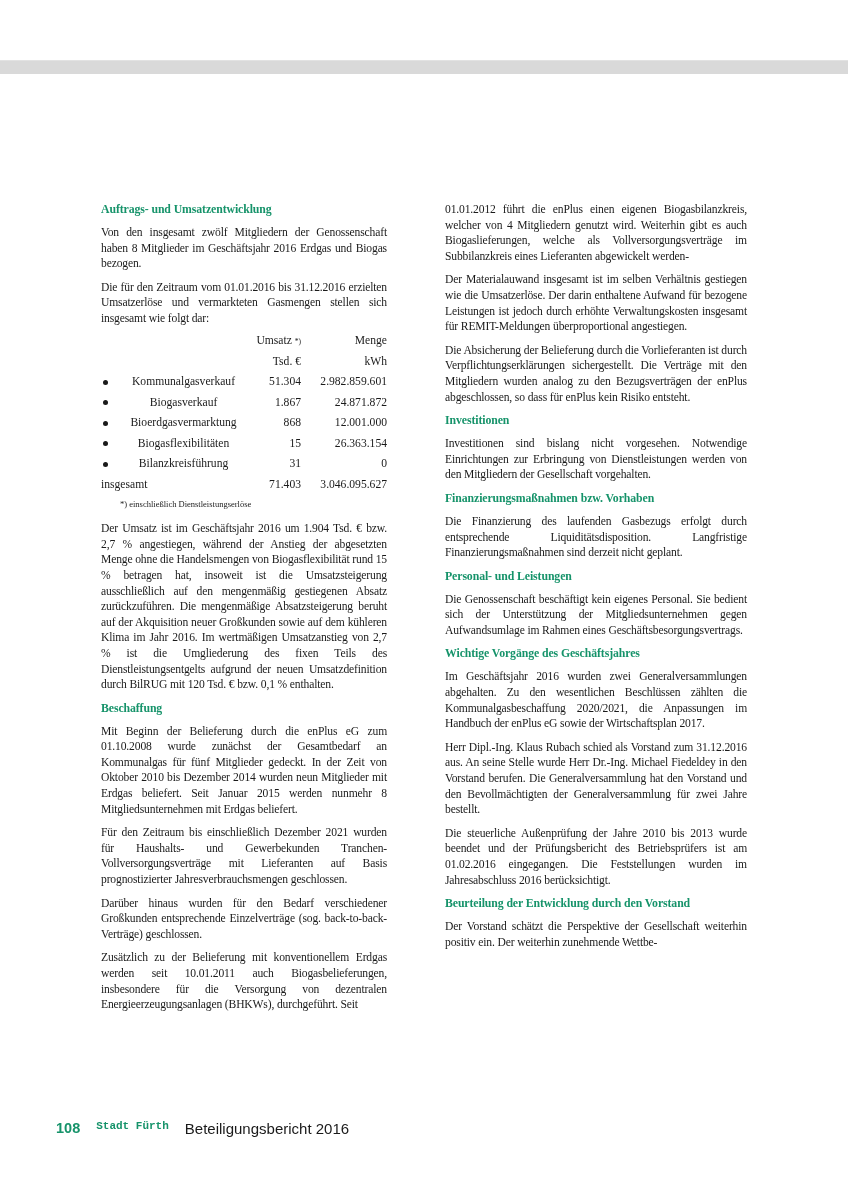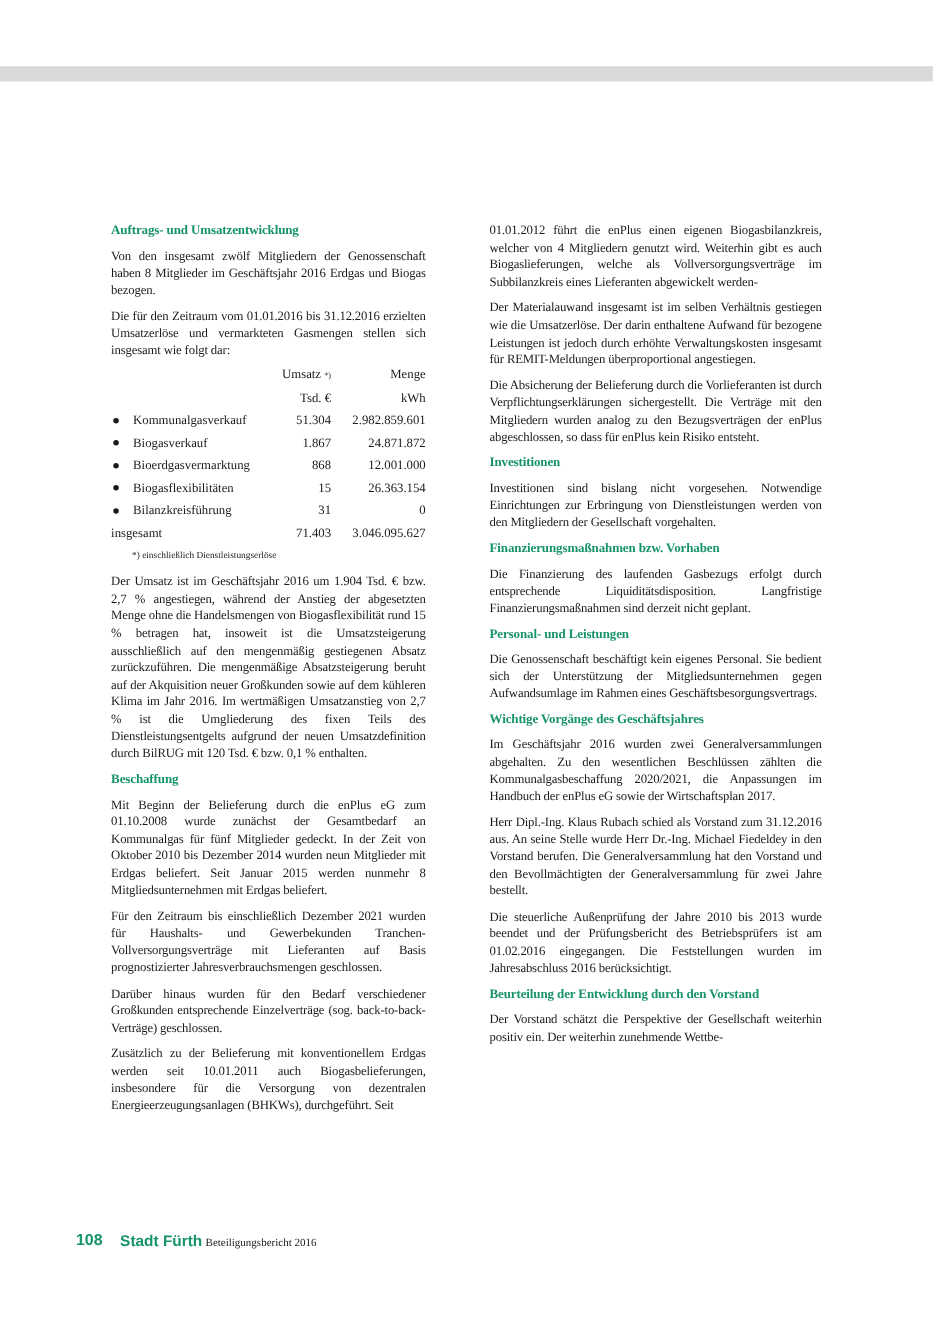--- a/index.html
+++ b/index.html
@@ -8,29 +8,29 @@
   .topbar { position: absolute; left: 0; top: 60px; width: 848px; height: 13px; background: #d9d9d9; border-top: 1px solid #e2e2e2; }
   .col { position: absolute; top: 202px; width: 286px; font-size: 11.6px; line-height: 15.6px; font-family: Liberation Serif, serif; }
   .col.left { left: 101px; }
   .col.right { left: 445px; width: 302px; }
   h2 { color: #16936a; font-size: 11.8px; font-weight: bold; margin: 0 0 8px 0; line-height: 15px; letter-spacing: -0.1px; }
   p { margin: 0 0 8px 0; text-align: justify; letter-spacing: -0.15px; }
   table.revenue { width: 286px; border-collapse: collapse; font-size: 11.6px; margin: 2px 0 0 0; }
   table.revenue td { padding: 0; height: 20.5px; vertical-align: middle; }
   table.revenue td.num { text-align: right; }
   table.revenue td.bul { width: 20px; }
-  table.revenue td.name { width: 125px; }
+  table.revenue td.name { width: 125px; text-align: center; }
   table.revenue td.c1 { width: 55px; }
   .bullet-dot { display: inline-block; width: 5px; height: 5px; background: #1a1a1a; border-radius: 50%; margin-left: 2px; vertical-align: middle; }
   .sup { font-size: 7.5px; }
   .footnote { font-size: 8.5px; margin: 2px 0 9px 19px; }
-  .footer { position: absolute; left: 69px; top: 1120px; display: flex; align-items: flex-end; }
+  .footer { position: absolute; left: 56px; top: 1120px; display: flex; align-items: flex-start; }
   .pagenum { color: #16936a; font-weight: bold; font-size: 14.5px; margin-right: 16px; }
-  .footer-org { color: #16936a; font-weight: bold; font-size: 14px; margin-right: 3px; }
-  .footer-title { font-size: 10px; font-family: Liberation Serif, serif; }
+  .footer-org { color: #16936a; font-weight: bold; font-size: 11px; margin-right: 16px; font-family: Liberation Mono, monospace; }
+  .footer-title { font-size: 15px; }
 </style>
 </head>
 <body>
 
 <div class="topbar"></div>
 
 <div class="col left">
   <h2>Auftrags- und Umsatzentwicklung</h2>
   <p>Von den insgesamt zwölf Mitgliedern der Genossenschaft haben 8 Mitglieder im Geschäftsjahr 2016 Erdgas und Biogas bezogen.</p>
   <p style="margin-bottom:4px">Die für den Zeitraum vom 01.01.2016 bis 31.12.2016 erzielten Umsatzerlöse und vermarkteten Gasmengen stellen sich insgesamt wie folgt dar:</p>

